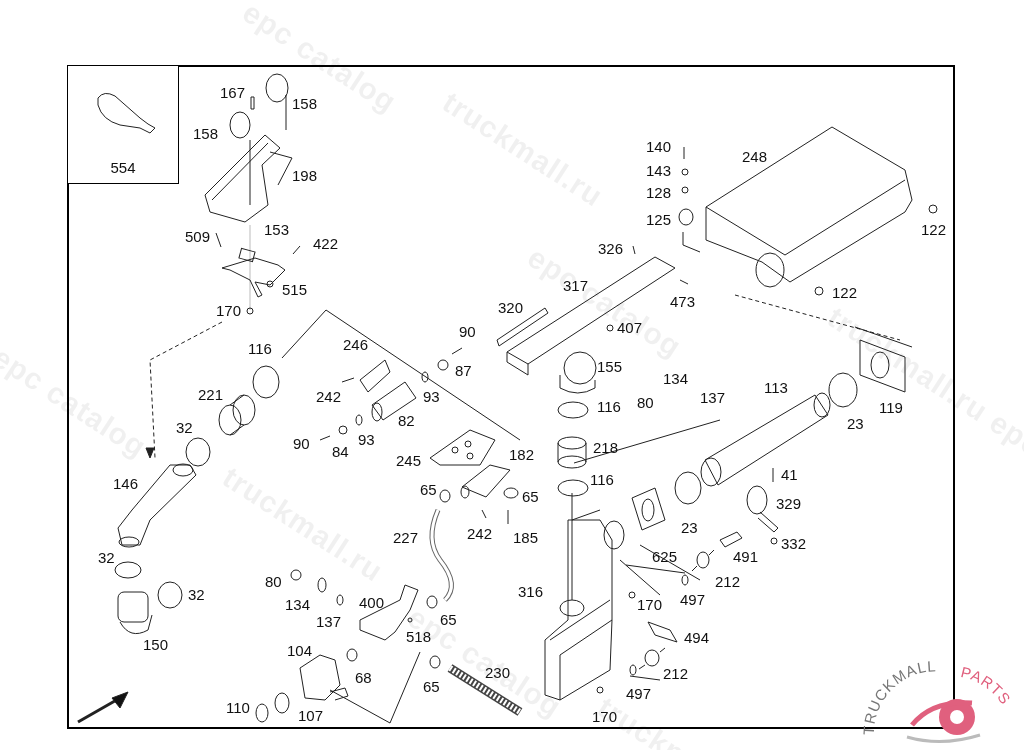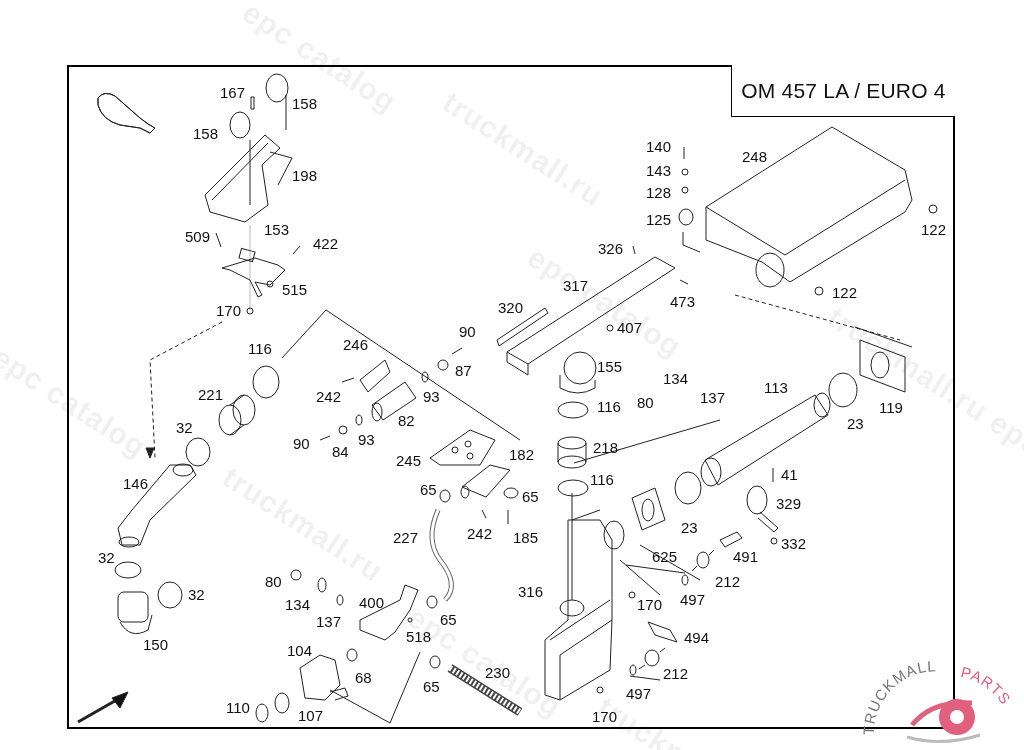--- a/index.html
+++ b/index.html
@@ -232,41 +232,41 @@
     <ellipse cx="435" cy="662" rx="5" ry="6"></ellipse>
     <path d="M450 668 L520 712" stroke-width="9" stroke="#444"></path>
     <path d="M450 668 L520 712" stroke-width="6" stroke="#fff" stroke-dasharray="2,2"></path>
 
     <g>
       <path d="M78 722 L120 698" stroke-width="3"></path>
       <path d="M128 692 L112 698 L120 708 Z" fill="#111"></path>
     </g>
   </svg>
 
+  <div class="inset">
+    <div class="inset-label">554</div>
+  </div>
   <svg class="art" width="1024" height="750" viewBox="0 0 1024 750" fill="none" stroke="#222" style="pointer-events:none">
     <path d="M98 98 Q104 90 115 96 L140 118 L148 124 L155 128 L150 133 L140 128 L120 125 Q102 120 98 105 Z"></path>
   </svg>
 
-  <div class="title-box">
-    <span class="title-text">OM 457 LA / EURO 4</span>
-  </div>
 
   <span class="lbl" style="left:220px;top:85px">167</span>
   <span class="lbl" style="left:292px;top:96px">158</span>
   <span class="lbl" style="left:193px;top:126px">158</span>
   <span class="lbl" style="left:292px;top:168px">198</span>
   <span class="lbl" style="left:185px;top:229px">509</span>
   <span class="lbl" style="left:264px;top:222px">153</span>
   <span class="lbl" style="left:313px;top:236px">422</span>
   <span class="lbl" style="left:282px;top:282px">515</span>
   <span class="lbl" style="left:216px;top:303px">170</span>
   <span class="lbl" style="left:248px;top:341px">116</span>
   <span class="lbl" style="left:198px;top:387px">221</span>
   <span class="lbl" style="left:176px;top:420px">32</span>
-  <span class="lbl" style="left:123px;top:476px">146</span>
+  <span class="lbl" style="left:113px;top:476px">146</span>
   <span class="lbl" style="left:98px;top:550px">32</span>
   <span class="lbl" style="left:188px;top:587px">32</span>
   <span class="lbl" style="left:143px;top:637px">150</span>
   <span class="lbl" style="left:343px;top:337px">246</span>
   <span class="lbl" style="left:316px;top:389px">242</span>
   <span class="lbl" style="left:423px;top:389px">93</span>
   <span class="lbl" style="left:398px;top:413px">82</span>
   <span class="lbl" style="left:293px;top:436px">90</span>
   <span class="lbl" style="left:332px;top:444px">84</span>
   <span class="lbl" style="left:358px;top:432px">93</span>

